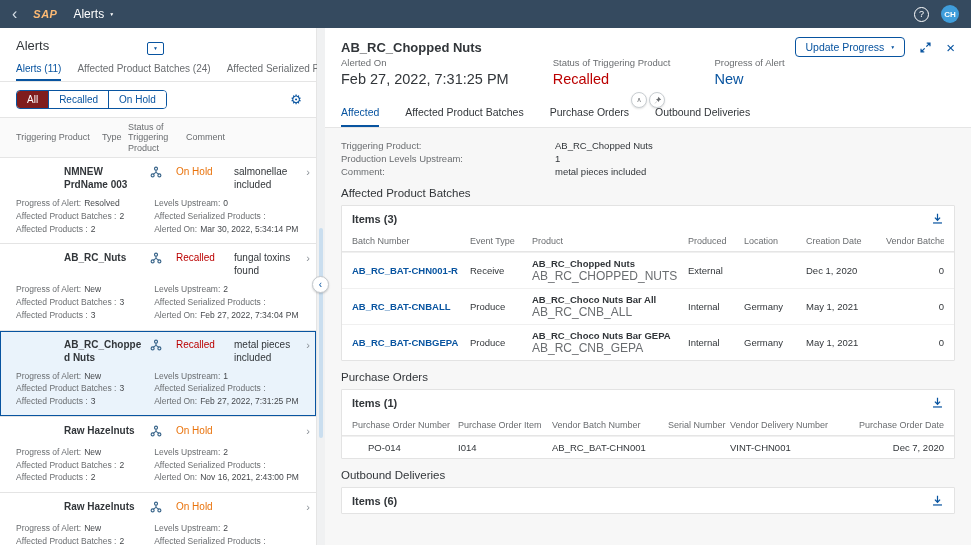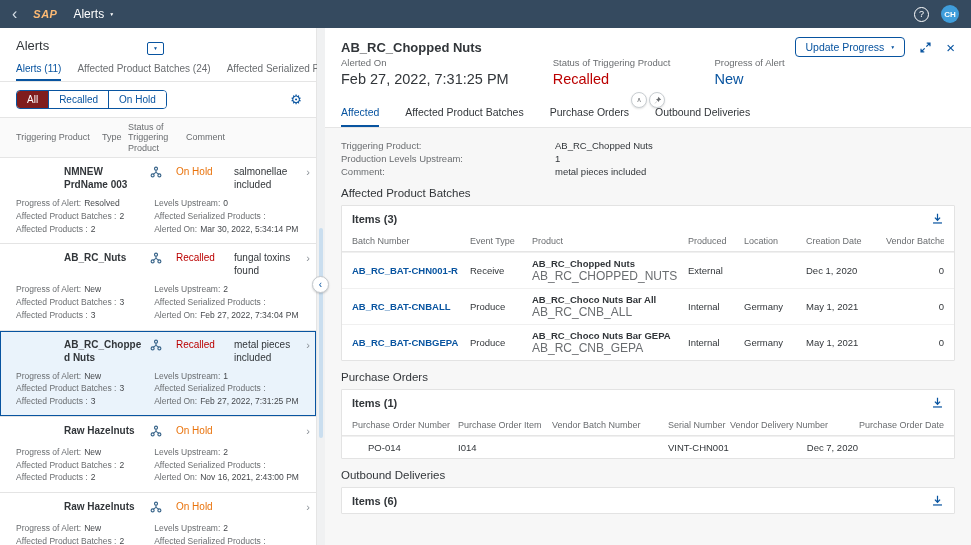--- a/index.html
+++ b/index.html
@@ -487,20 +487,21 @@
             <span class="gc">Purchase Order Number</span>
             <span class="gc">Purchase Order Item</span>
             <span class="gc">Vendor Batch Number</span>
             <span class="gc">Serial Number</span>
             <span class="gc">Vendor Delivery Number</span>
             <span class="gc r">Purchase Order Date</span>
           </div>
           <div class="g-row g-p">
             <span class="gc bold">PO-014</span>
             <span class="gc">I014</span>
+            <span class="gc">AB_RC_BAT-CHN001</span>
             <span class="gc"></span>
             <span class="gc">VINT-CHN001</span>
             <span class="gc r">Dec 7, 2020</span>
           </div>
         </div>
 
         <div class="sec-h">Outbound Deliveries</div>
         <div class="card">
           <div class="card-head">
             <span>Items (6)</span>

